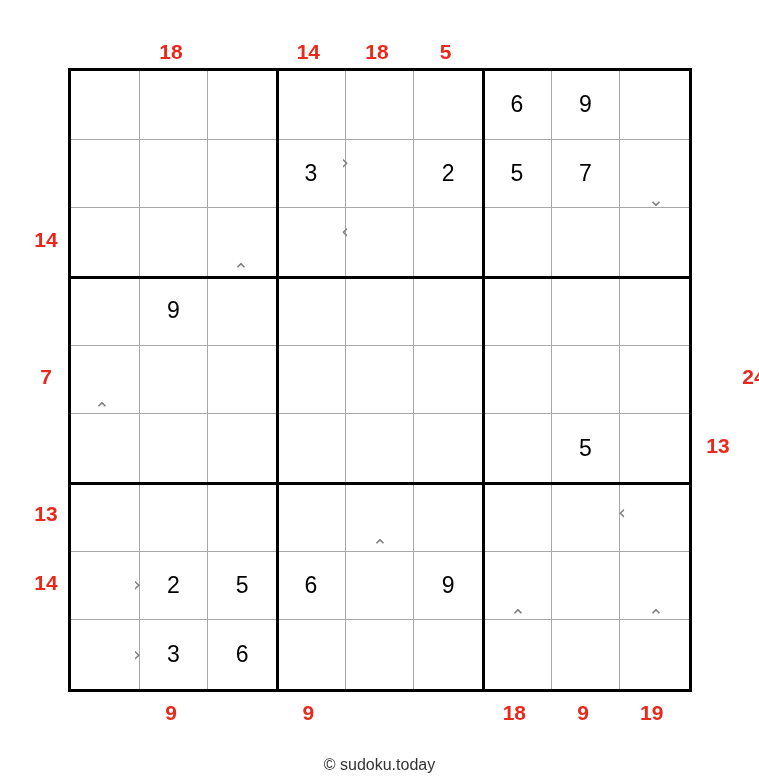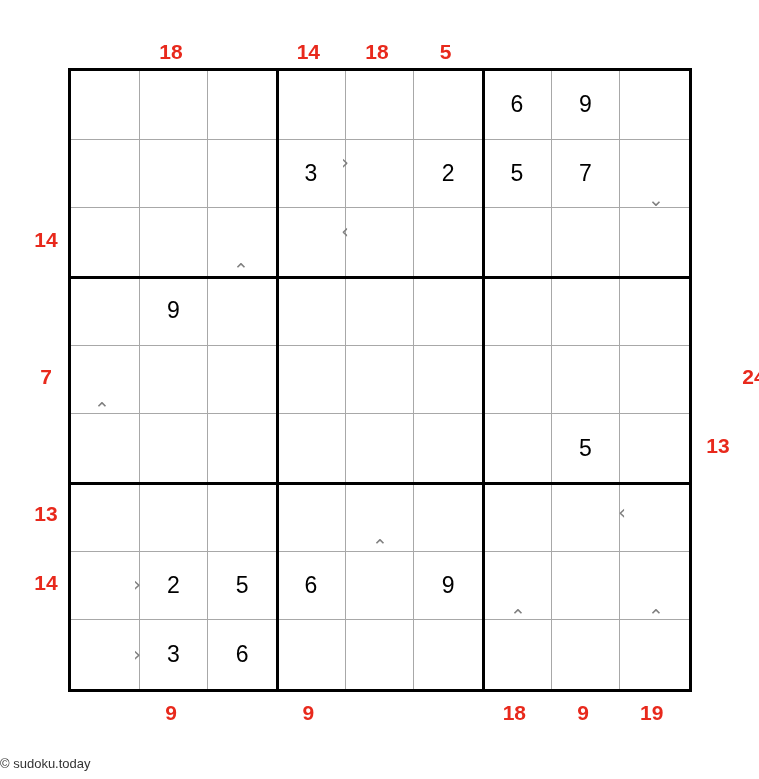--- a/index.html
+++ b/index.html
@@ -82,21 +82,22 @@
     width: 18px;
     text-align: center;
     font-family: "DejaVu Sans", sans-serif;
   }
 
   .footer {
     position: absolute;
     left: 0;
     top: 756px;
     width: 759px;
-    font-size: 13px;
+    text-align: center;
+    font-size: 16px;
     color: #333;
   }
 </style>
 </head>
 <body>
 
 <div id="board-wrap">
 
   <div class="grid" id="grid">
       <div class="cell" style="left: 0px; top: 0px; width: 68.6667px; height: 68.6667px;"></div>

